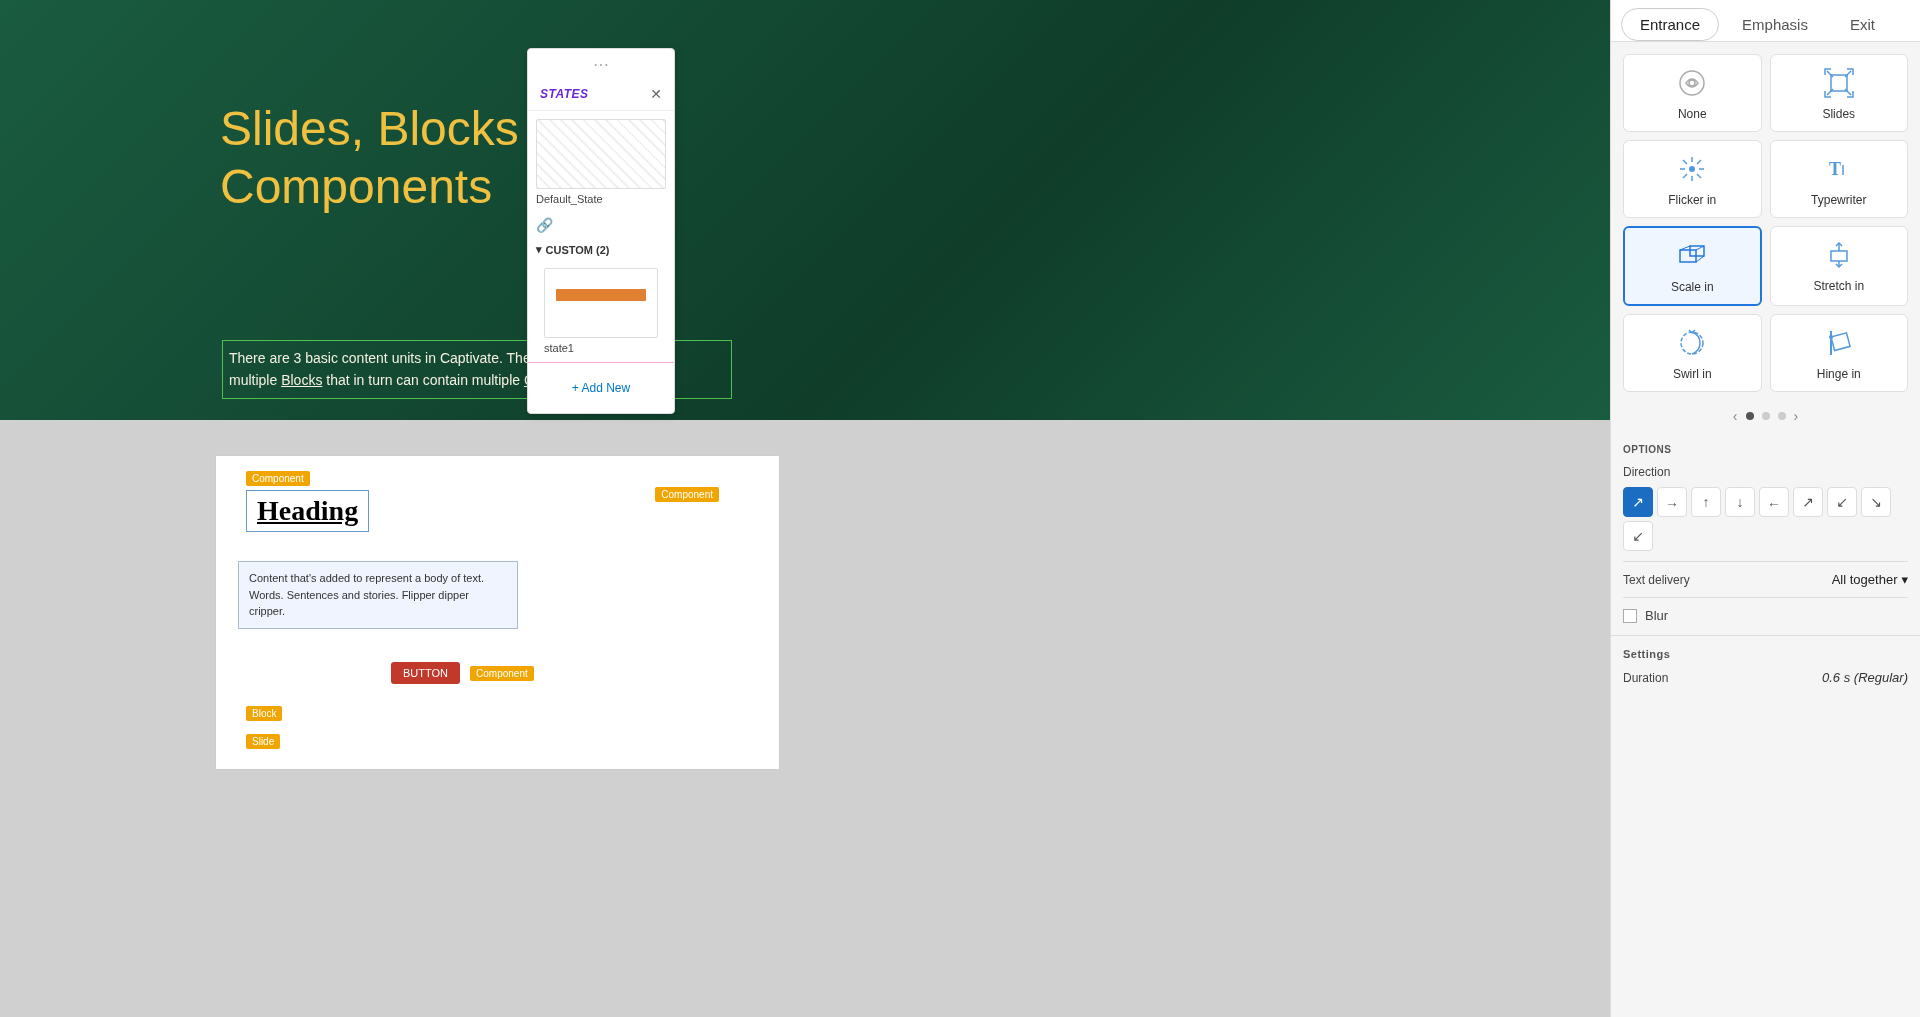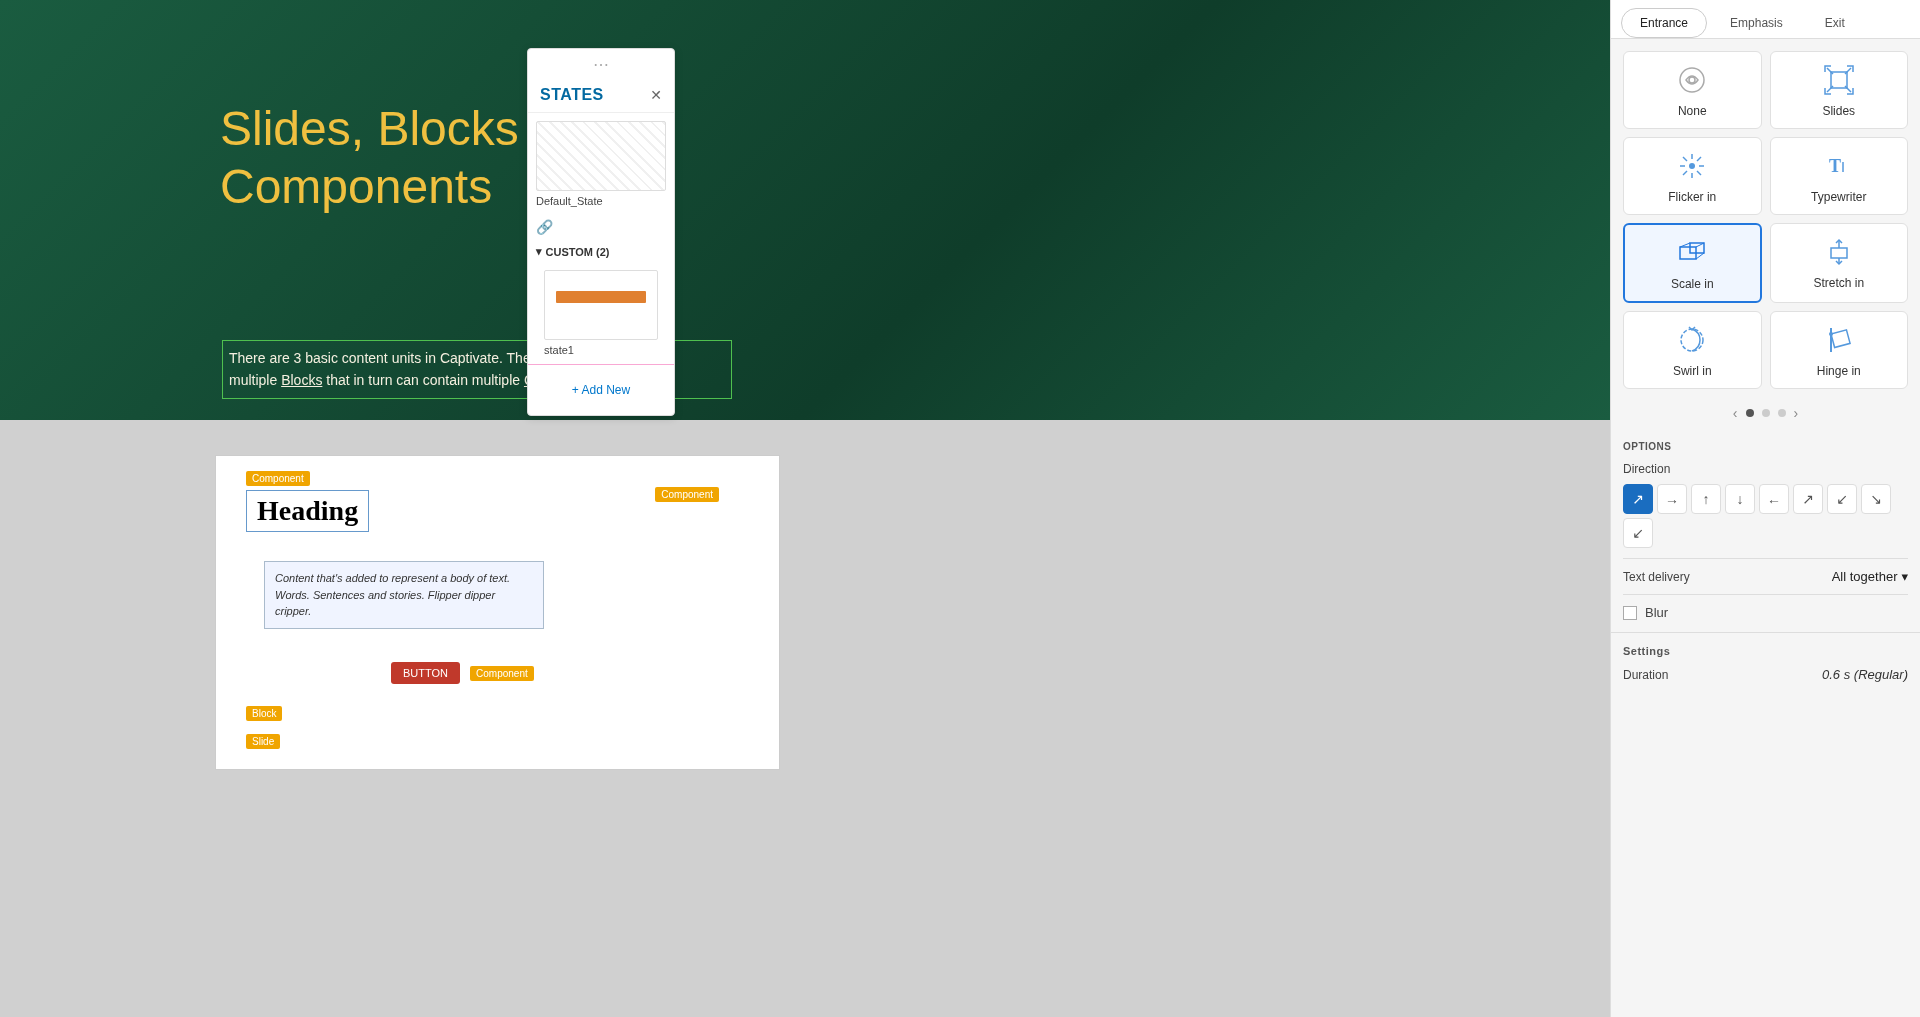--- a/index.html
+++ b/index.html
@@ -84,20 +84,21 @@
       display: inline-block;
       padding: 4px 10px;
       margin-top: 4px;
       margin-bottom: 6px;
     }
 
     .preview-heading-text {
       font-family: Georgia, serif;
       font-size: 28px;
       font-weight: bold;
+      text-decoration: underline;
     }
 
     .preview-content-box {
       border: 1px solid #aabbcc;
       background: #f0f4ff;
       padding: 8px 10px;
       font-size: 11px;
       color: #333;
       width: 280px;
       line-height: 1.5;
@@ -117,24 +118,25 @@
 
     .states-header {
       display: flex;
       align-items: center;
       justify-content: space-between;
       padding: 10px 12px 8px;
       border-bottom: 1px solid #eee;
     }
 
     .states-title {
-      font-size: 16px;
+      font-size: 12px;
       font-weight: 700;
       letter-spacing: 0.5px;
-      color: #0369a1;
+      color: #6d28d9;
+      font-style: italic;
     }
 
     .states-close {
       font-size: 14px;
       color: #666;
       cursor: pointer;
     }
 
     .state-item {
       padding: 8px;
@@ -223,21 +225,21 @@
     .animation-tabs {
       display: flex;
       border-bottom: 1px solid #ddd;
       background: white;
       padding: 8px 10px 0;
       gap: 4px;
     }
 
     .anim-tab {
       padding: 7px 18px;
-      font-size: 12px;
+      font-size: 15px;
       cursor: pointer;
       border-radius: 20px;
       border: 1px solid transparent;
       color: #555;
       background: transparent;
     }
 
     .anim-tab.active {
       background: white;
       border: 1.5px solid #ccc;
@@ -467,21 +469,21 @@
       <div style="position:absolute; top:30px; left:30px;">
         <div class="preview-heading-box">
           <span class="preview-heading-text">Heading</span>
         </div>
       </div>
 
       <div style="position:absolute; top:28px; right:60px;">
         <span class="badge badge-component">Component</span>
       </div>
 
-      <div style="position:absolute; top:105px; left:48px;font-style:italic;">
+      <div style="position:absolute; top:105px; left:22px;">
         <div class="preview-content-box">
           <span>Content that's added to represent a body of text. Words. Sentences and stories. Flipper dipper cripper.</span>
         </div>
       </div>
 
       <div style="position:absolute; bottom:85px; left:175px; display:flex; align-items:center; gap:10px;">
         <span class="badge badge-button-label">BUTTON</span>
         <span class="badge badge-component">Component</span>
       </div>
 

